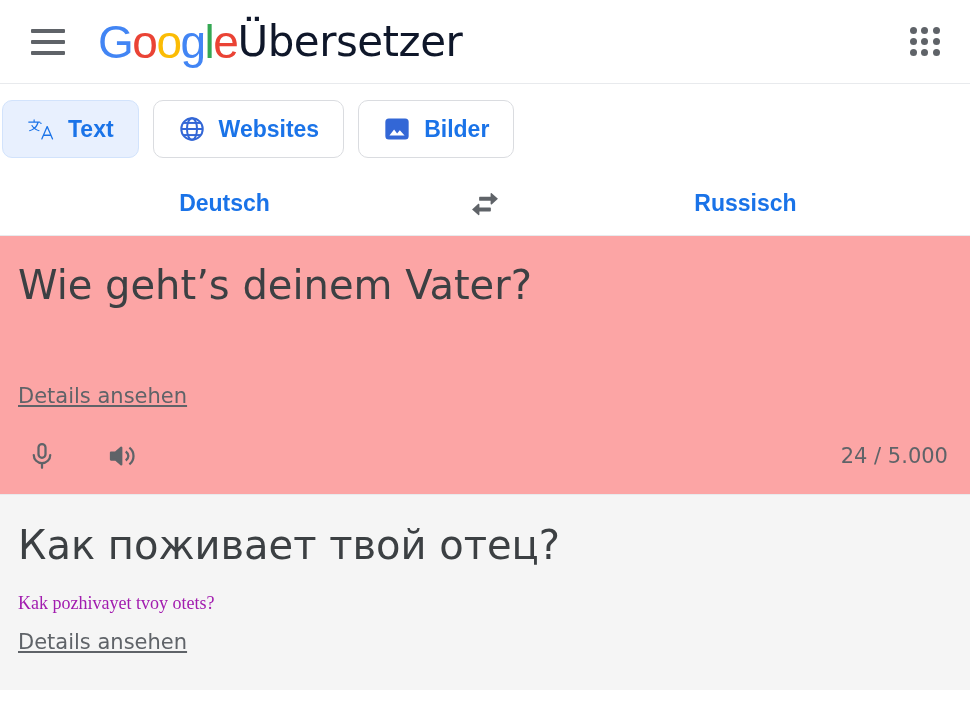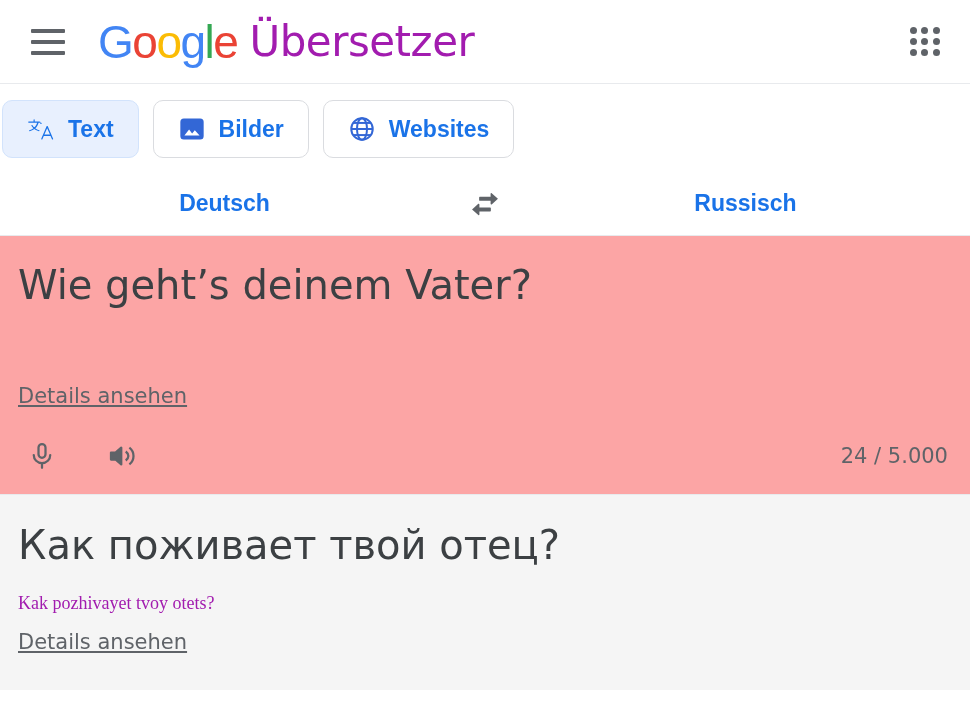--- a/index.html
+++ b/index.html
@@ -61,22 +61,22 @@
   }
   .logo .c1 { color: #4285f4; }
   .logo .c2 { color: #ea4335; }
   .logo .c3 { color: #fbbc05; }
   .logo .c4 { color: #4285f4; }
   .logo .c5 { color: #34a853; }
   .logo .c6 { color: #ea4335; }
   .product {
     font-size: 42px;
     line-height: 1;
-    color: #a21caf;
-    margin-left: 12px;
+    color: #0f172a;
+    margin-left: 0;
     font-family: "DejaVu Sans", sans-serif;
     letter-spacing: -0.5px;
   }
   .apps-grid {
     position: absolute;
     right: 22px;
     top: 50%;
     transform: translateY(-50%);
     width: 46px;
     height: 46px;
@@ -267,39 +267,39 @@
       <svg width="28" height="28" viewBox="0 0 24 24" fill="#1a73e8">
         <path d="M12.9 7.5H11.2V6.1c0-.3-.2-.5-.5-.5H6.6V4.2c0-.3-.2-.5-.5-.5s-.5.2-.5.5v1.4H1.5c-.3 0-.5.2-.5.5s.2.5.5.5h7.2c-.4 1.5-1.3 2.9-2.5 4-.6-.5-1.1-1.1-1.5-1.8-.1-.2-.4-.3-.7-.2-.2.1-.3.4-.2.7.4.8 1 1.5 1.7 2.1-1 .8-2.2 1.3-3.4 1.6-.3.1-.4.3-.4.6.1.2.3.4.5.4h.1c1.5-.3 2.8-1 4-1.9 1.1.9 2.5 1.6 3.9 1.9h.1c.2 0 .4-.2.5-.4.1-.3-.1-.5-.4-.6-1.2-.3-2.4-.8-3.3-1.6 1.4-1.3 2.4-3 2.8-4.8h1.4c.3 0 .5-.2.5-.5s-.2-.5-.5-.5z"></path>
         <path d="M22.4 20.3l-4.6-10.6c-.1-.2-.3-.3-.5-.3s-.4.1-.5.3l-4.6 10.6c-.1.3 0 .6.3.7.3.1.6 0 .7-.3l1.2-2.8h5.8l1.2 2.8c.1.2.3.3.5.3h.2c.3-.1.4-.4.3-.7zm-7.5-3.5l2.4-5.5 2.4 5.5h-4.8z"></path>
       </svg>
     </span>
     <span>Text</span>
   </div>
 
   <div class="tab">
     <span>
-      <svg width="28" height="28" viewBox="0 0 24 24">
-        <rect x="2" y="3" width="20" height="18" rx="3" fill="#3367d6"></rect>
-        <path d="M5.5 17.5l4-5 2.6 3.3 2.3-2.8 4.1 4.5z" fill="#ffffff"></path>
-      </svg>
-    </span>
-    <span>Bilder</span>
-  </div>
-
-  <div class="tab">
-    <span>
       <svg width="28" height="28" viewBox="0 0 24 24" fill="none" stroke="#3367d6" stroke-width="1.7">
         <circle cx="12" cy="12" r="9.2"></circle>
         <ellipse cx="12" cy="12" rx="4.3" ry="9.2"></ellipse>
         <line x1="2.8" y1="12" x2="21.2" y2="12"></line>
         <line x1="4.3" y1="6.8" x2="19.7" y2="6.8"></line>
         <line x1="4.3" y1="17.2" x2="19.7" y2="17.2"></line>
       </svg>
     </span>
     <span>Websites</span>
+  </div>
+
+  <div class="tab">
+    <span>
+      <svg width="28" height="28" viewBox="0 0 24 24">
+        <rect x="2" y="3" width="20" height="18" rx="3" fill="#3367d6"></rect>
+        <path d="M5.5 17.5l4-5 2.6 3.3 2.3-2.8 4.1 4.5z" fill="#ffffff"></path>
+      </svg>
+    </span>
+    <span>Bilder</span>
   </div>
 </div>
 
 <div class="lang-bar">
   <div class="lang">Deutsch</div>
   <div class="swap">
     <svg width="34" height="30" viewBox="0 0 24 22" fill="#5f6368">
       <path d="M21.5 7.2l-4.6-4.1c-.3-.3-.8-.1-.8.4v2.2H8.4c-.4 0-.7.3-.7.7v1.6c0 .4.3.7.7.7h7.7v2.2c0 .5.5.7.8.4l4.6-4.1z"></path>
       <path d="M2.5 15l4.6 4.1c.3.3.8.1.8-.4v-2.2h7.7c.4 0 .7-.3.7-.7v-1.6c0-.4-.3-.7-.7-.7H7.9v-2.2c0-.5-.5-.7-.8-.4L2.5 15z"></path>
     </svg>

